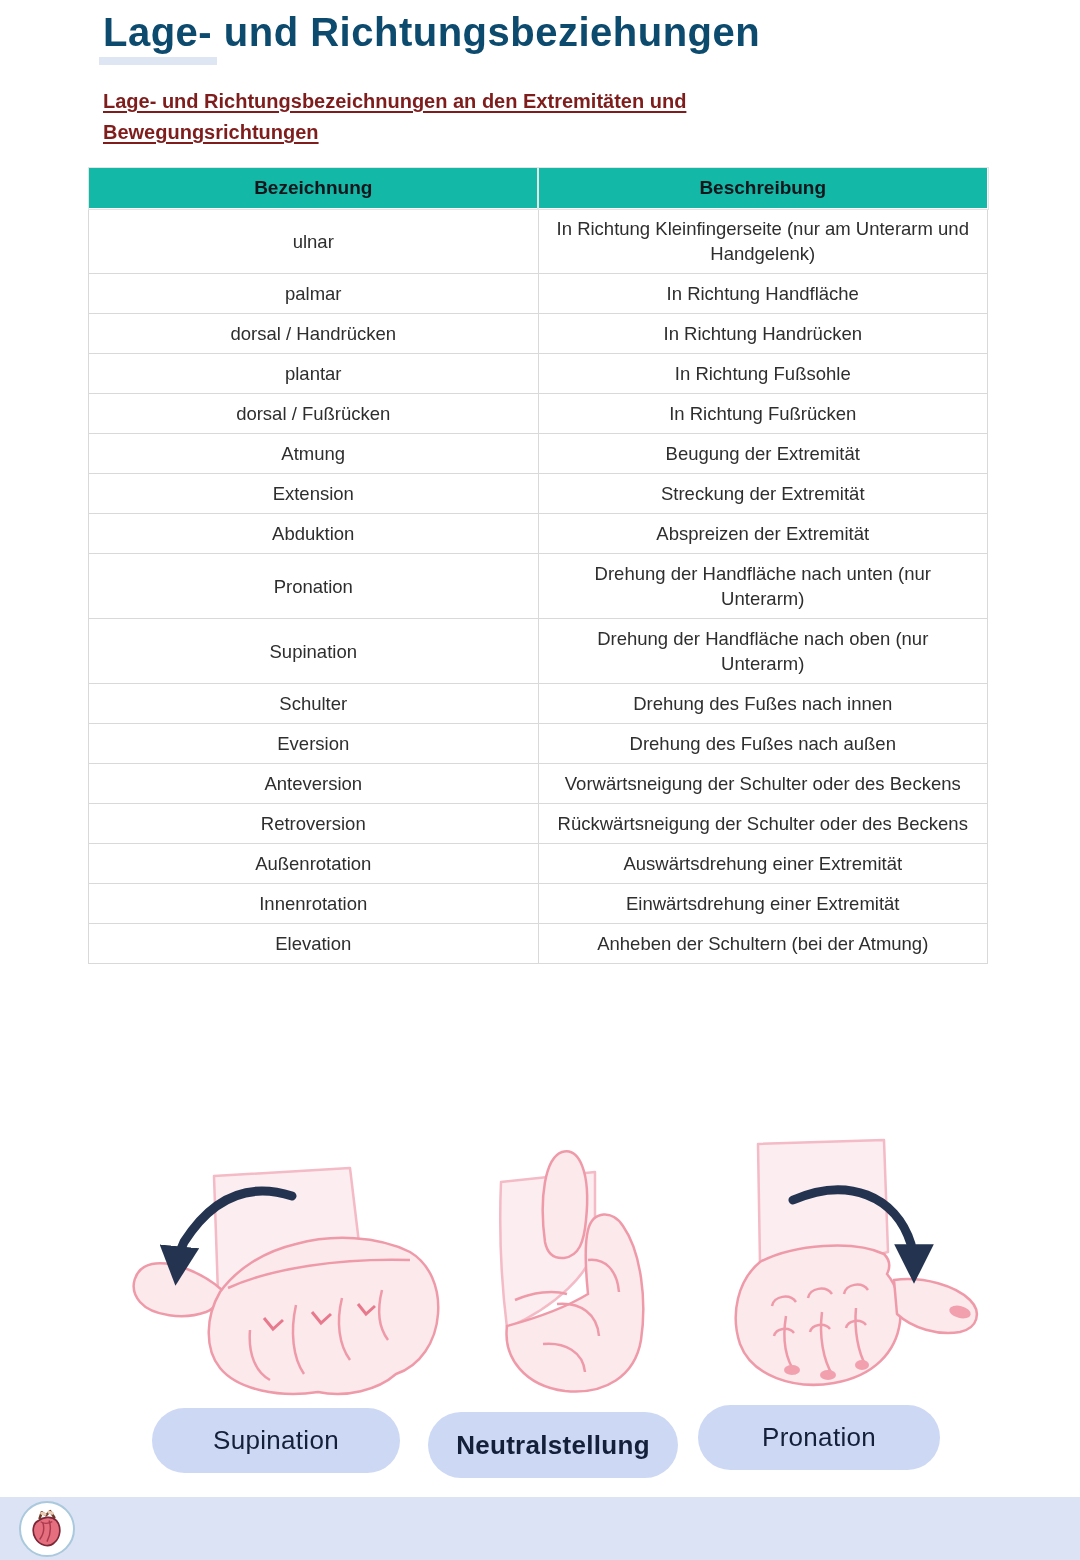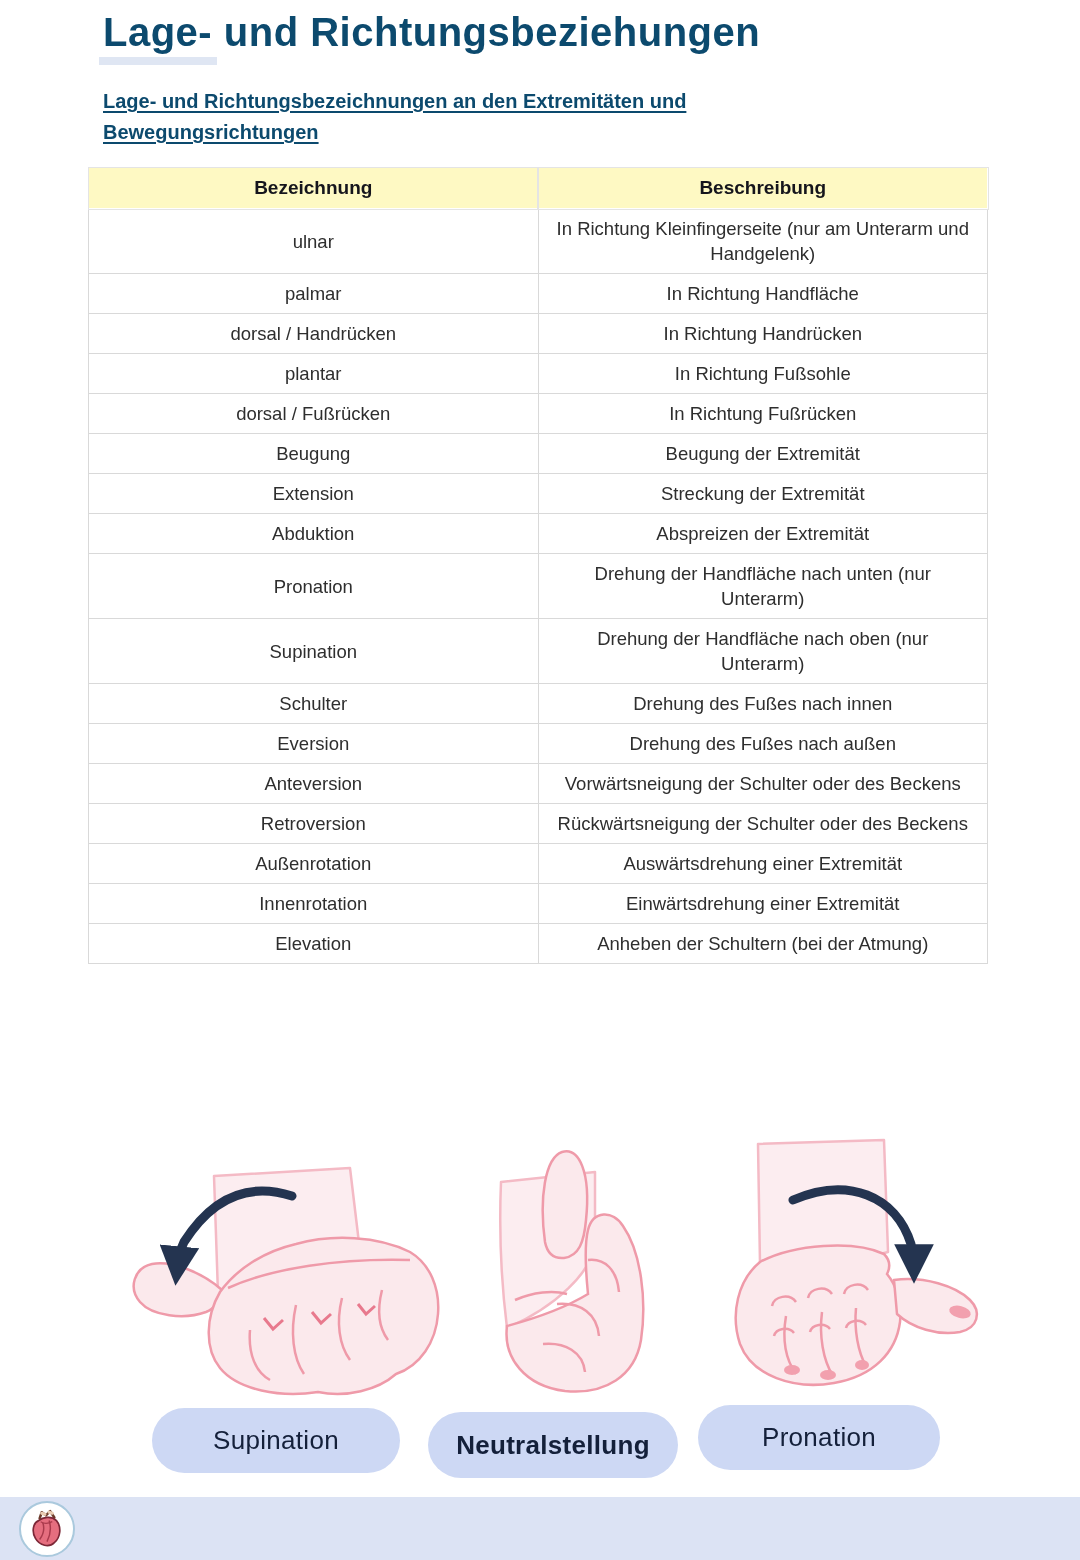--- a/index.html
+++ b/index.html
@@ -11,29 +11,29 @@
   .title {
     position:absolute; left:103px; top:10px; z-index:2;
     font-size:40px; font-weight:800; letter-spacing:0.5px; color:#0c4a6e;
   }
   .title-underline {
     position:absolute; left:99px; top:57px; width:118px; height:8px;
     background:#dfe6f3; z-index:1;
   }
   .subtitle {
     position:absolute; left:103px; top:86px; width:690px; z-index:2;
-    font-size:20px; font-weight:700; color:#0c4a6e; line-height:31px;
+    font-size:20px; font-weight:700; color:#7f1d1d; line-height:31px;
     text-decoration:underline; text-decoration-thickness:2px; text-underline-offset:3px;
   }
   table.terms {
     position:absolute; left:88px; top:167px; width:900px;
     border-collapse:collapse; table-layout:fixed;
   }
   table.terms th {
-    background:#fef9c3; border:1.5px solid #ffffff; outline:1px solid #e4e4e4;
+    background:#14b8a6; border:1.5px solid #ffffff; outline:1px solid #e4e4e4;
     font-size:19px; font-weight:700; color:#15151c; padding:9px 10px; text-align:center;
   }
   table.terms td {
     border:1.5px solid #d9d9d9;
     font-size:18.5px; font-weight:400; color:#2e2e2e; line-height:25px;
     padding:7px 18px; text-align:center; vertical-align:middle;
   }
   table.terms tr td:first-child { width:451px; }
   .figure { position:absolute; }
   .pill {
@@ -89,21 +89,21 @@
         </tr>
         <tr>
           <td>plantar</td>
           <td>In Richtung Fußsohle</td>
         </tr>
         <tr>
           <td>dorsal / Fußrücken</td>
           <td>In Richtung Fußrücken</td>
         </tr>
         <tr>
-          <td>Beugung</td>
+          <td>Atmung</td>
           <td>Beugung der Extremität</td>
         </tr>
         <tr>
           <td>Extension</td>
           <td>Streckung der Extremität</td>
         </tr>
         <tr>
           <td>Abduktion</td>
           <td>Abspreizen der Extremität</td>
         </tr>

